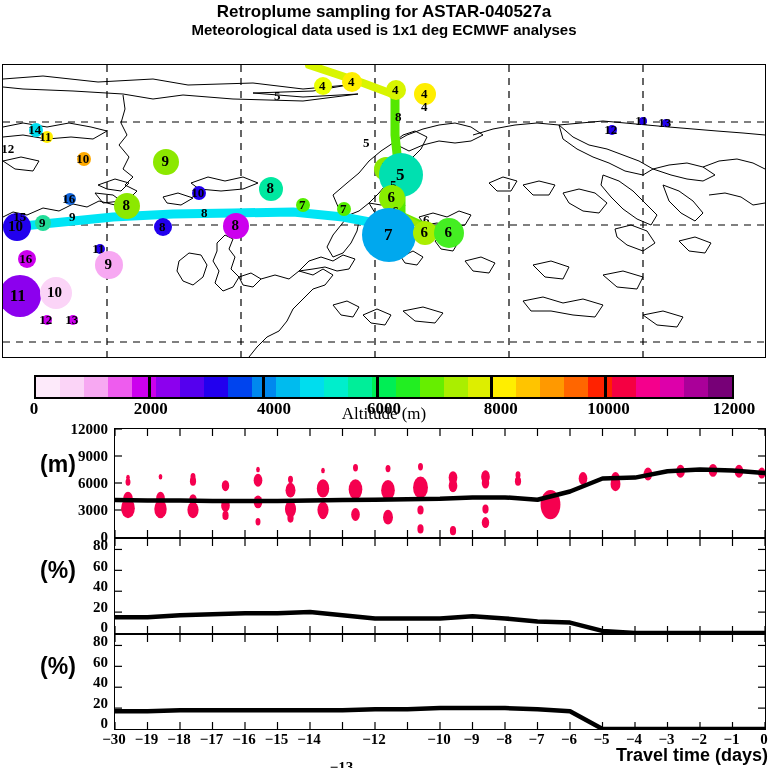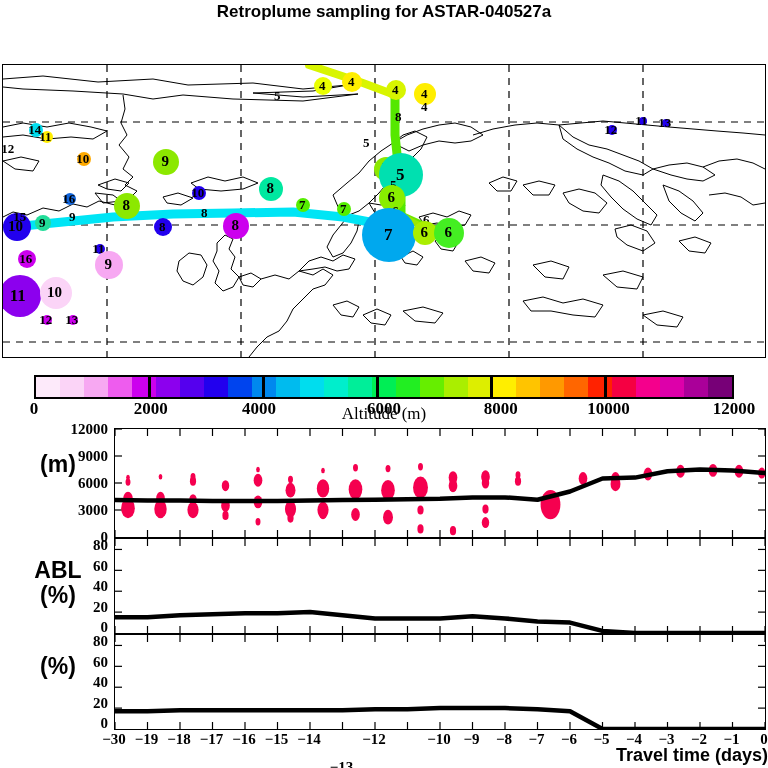--- a/index.html
+++ b/index.html
@@ -51,20 +51,21 @@
   .xtick{position:absolute;text-align:center;width:40px;
          font-family:"Liberation Serif",serif;font-weight:bold;font-size:15px;}
   #xttl{position:absolute;top:745px;width:768px;text-align:right;
         font-family:"Liberation Sans",sans-serif;font-weight:bold;font-size:18px;}
 </style>
 </head>
 <body>
 
 <div class="hdr">
   <div class="t1">Retroplume sampling for ASTAR-040527a</div>
+  <div class="t3">Meteorological data used is 1x1 deg ECMWF analyses</div>
 </div>
 
 <div id="map">
   <svg width="762" height="292" viewBox="0 0 762 292">
 
     <g stroke="#000" stroke-width="1.2" stroke-dasharray="7,6" fill="none">
       <line x1="0" y1="57" x2="762" y2="57"></line>
       <line x1="0" y1="160" x2="762" y2="160"></line>
       <line x1="0" y1="277" x2="762" y2="277"></line>
       <line x1="238" y1="0" x2="238" y2="292"></line>
@@ -252,33 +253,32 @@
     <i style="background: rgb(119, 0, 119);"></i>
   </div>
 <div class="cbsep" style="left:148px"></div>
 <div class="cbsep" style="left:262px"></div>
 <div class="cbsep" style="left:376px"></div>
 <div class="cbsep" style="left:490px"></div>
 <div class="cbsep" style="left:604px"></div>
 <div id="cbticks">
     <div class="cbtick" style="left: 4px; width: 60px; text-align: center;">0</div>
     <div class="cbtick" style="left: 120.667px; width: 60px; text-align: center;">2000</div>
-    <div class="cbtick" style="left: 229px; width: 60px; text-align: center;">4000</div>
+    <div class="cbtick" style="left: 244px; width: 60px; text-align: center;">4000</div>
     <div class="cbtick" style="left: 354px; width: 60px; text-align: center;">6000</div>
     <div class="cbtick" style="left: 470.667px; width: 60px; text-align: center;">8000</div>
     <div class="cbtick" style="left: 587.333px; width: 60px; text-align: left;">10000</div>
     <div class="cbtick" style="left: 704px; width: 60px; text-align: center;">12000</div>
   </div>
 <div id="cbttl">Altitude (m)</div>
 
 <div class="rowlbl" style="top:452px">
   <div>(m)</div>
 </div>
 <div class="rowlbl" style="top:558px">
-  <div>ABL</div>
   <div>(%)</div>
 </div>
 <div class="rowlbl" style="top:654px">
   <div>(%)</div>
 </div>
 
 <div id="yticks">
     <div class="ytick" style="left: 52px; top: 422px;">12000</div>
     <div class="ytick" style="left: 52px; top: 449px;">9000</div>
     <div class="ytick" style="left: 52px; top: 476px;">6000</div>

